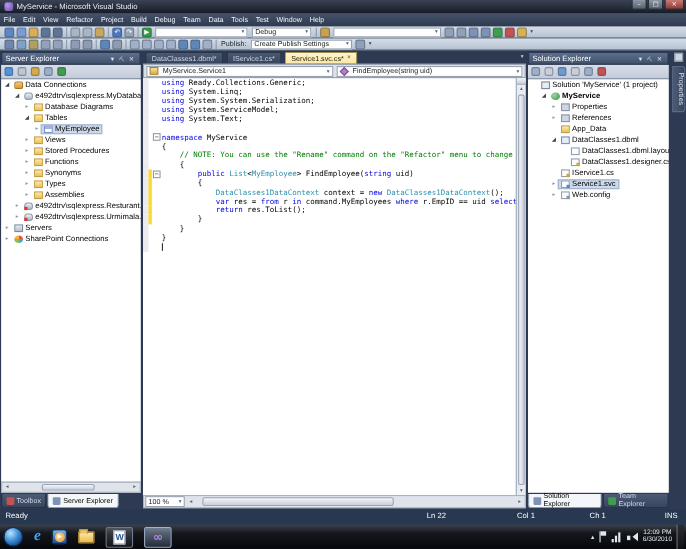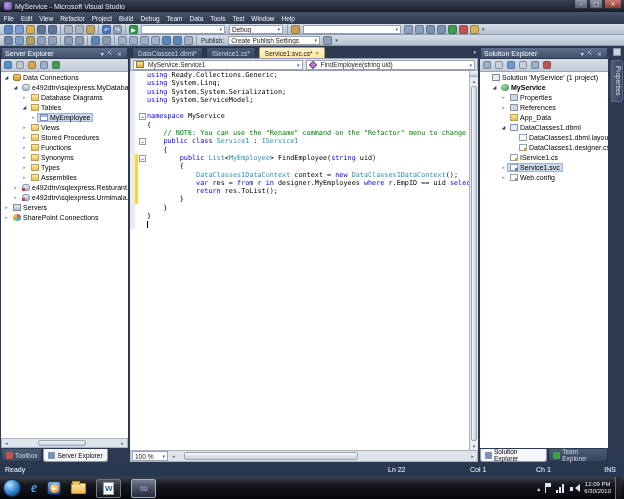--- a/index.html
+++ b/index.html
@@ -474,20 +474,26 @@
           <div class="cl">
             <span class="ind"></span>
             <span class="chg"></span>
             <span class="foldc"></span>
             <span class="ct"><span class="c-k">using</span><span class="c-p"> System.ServiceModel;</span></span>
           </div>
           <div class="cl">
             <span class="ind"></span>
             <span class="chg"></span>
             <span class="foldc"></span>
+            <span class="ct"><span class="c-k">using</span><span class="c-p"> System.Text;</span></span>
+          </div>
+          <div class="cl">
+            <span class="ind"></span>
+            <span class="chg"></span>
+            <span class="foldc"></span>
             <span class="ct"></span>
           </div>
           <div class="cl">
             <span class="ind"></span>
             <span class="chg"></span>
             <span class="foldc">
               <span class="foldbox">−</span>
             </span>
             <span class="ct"><span class="c-k">namespace</span><span class="c-p"> MyService</span></span>
           </div>
@@ -495,28 +501,20 @@
             <span class="ind"></span>
             <span class="chg"></span>
             <span class="foldc"></span>
             <span class="ct"><span class="c-p">{</span></span>
           </div>
           <div class="cl">
             <span class="ind"></span>
             <span class="chg"></span>
             <span class="foldc"></span>
             <span class="ct"><span class="c-c">    // NOTE: You can use the "Rename" command on the "Refactor" menu to change the class name</span></span>
-          </div>
-          <div class="cl">
-            <span class="ind"></span>
-            <span class="chg"></span>
-            <span class="foldc">
-              <span class="foldbox">−</span>
-            </span>
-            <span class="ct"><span class="c-p">    </span><span class="c-k">public</span><span class="c-p"> </span><span class="c-k">class</span><span class="c-p"> </span><span class="c-t">Service1</span><span class="c-p"> : </span><span class="c-t">IService1</span></span>
           </div>
           <div class="cl">
             <span class="ind"></span>
             <span class="chg"></span>
             <span class="foldc"></span>
             <span class="ct"><span class="c-p">    {</span></span>
           </div>
           <div class="cl">
             <span class="ind"></span>
             <span class="chg on"></span>
@@ -534,21 +532,21 @@
           <div class="cl">
             <span class="ind"></span>
             <span class="chg on"></span>
             <span class="foldc"></span>
             <span class="ct"><span class="c-p">            </span><span class="c-t">DataClasses1DataContext</span><span class="c-p"> context = </span><span class="c-k">new</span><span class="c-p"> </span><span class="c-t">DataClasses1DataContext</span><span class="c-p">();</span></span>
           </div>
           <div class="cl">
             <span class="ind"></span>
             <span class="chg on"></span>
             <span class="foldc"></span>
-            <span class="ct"><span class="c-p">            </span><span class="c-k">var</span><span class="c-p"> res = </span><span class="c-k">from</span><span class="c-p"> r </span><span class="c-k">in</span><span class="c-p"> designer.MyEmployees </span><span class="c-k">where</span><span class="c-p"> r.EmpID == uid </span><span class="c-k">select</span></span>
+            <span class="ct"><span class="c-p">            </span><span class="c-k">var</span><span class="c-p"> res = </span><span class="c-k">from</span><span class="c-p"> r </span><span class="c-k">in</span><span class="c-p"> command.MyEmployees </span><span class="c-k">where</span><span class="c-p"> r.EmpID == uid </span><span class="c-k">select</span></span>
           </div>
           <div class="cl">
             <span class="ind"></span>
             <span class="chg on"></span>
             <span class="foldc"></span>
             <span class="ct"><span class="c-p">            </span><span class="c-k">return</span><span class="c-p"> res.ToList();</span></span>
           </div>
           <div class="cl">
             <span class="ind"></span>
             <span class="chg on"></span>

